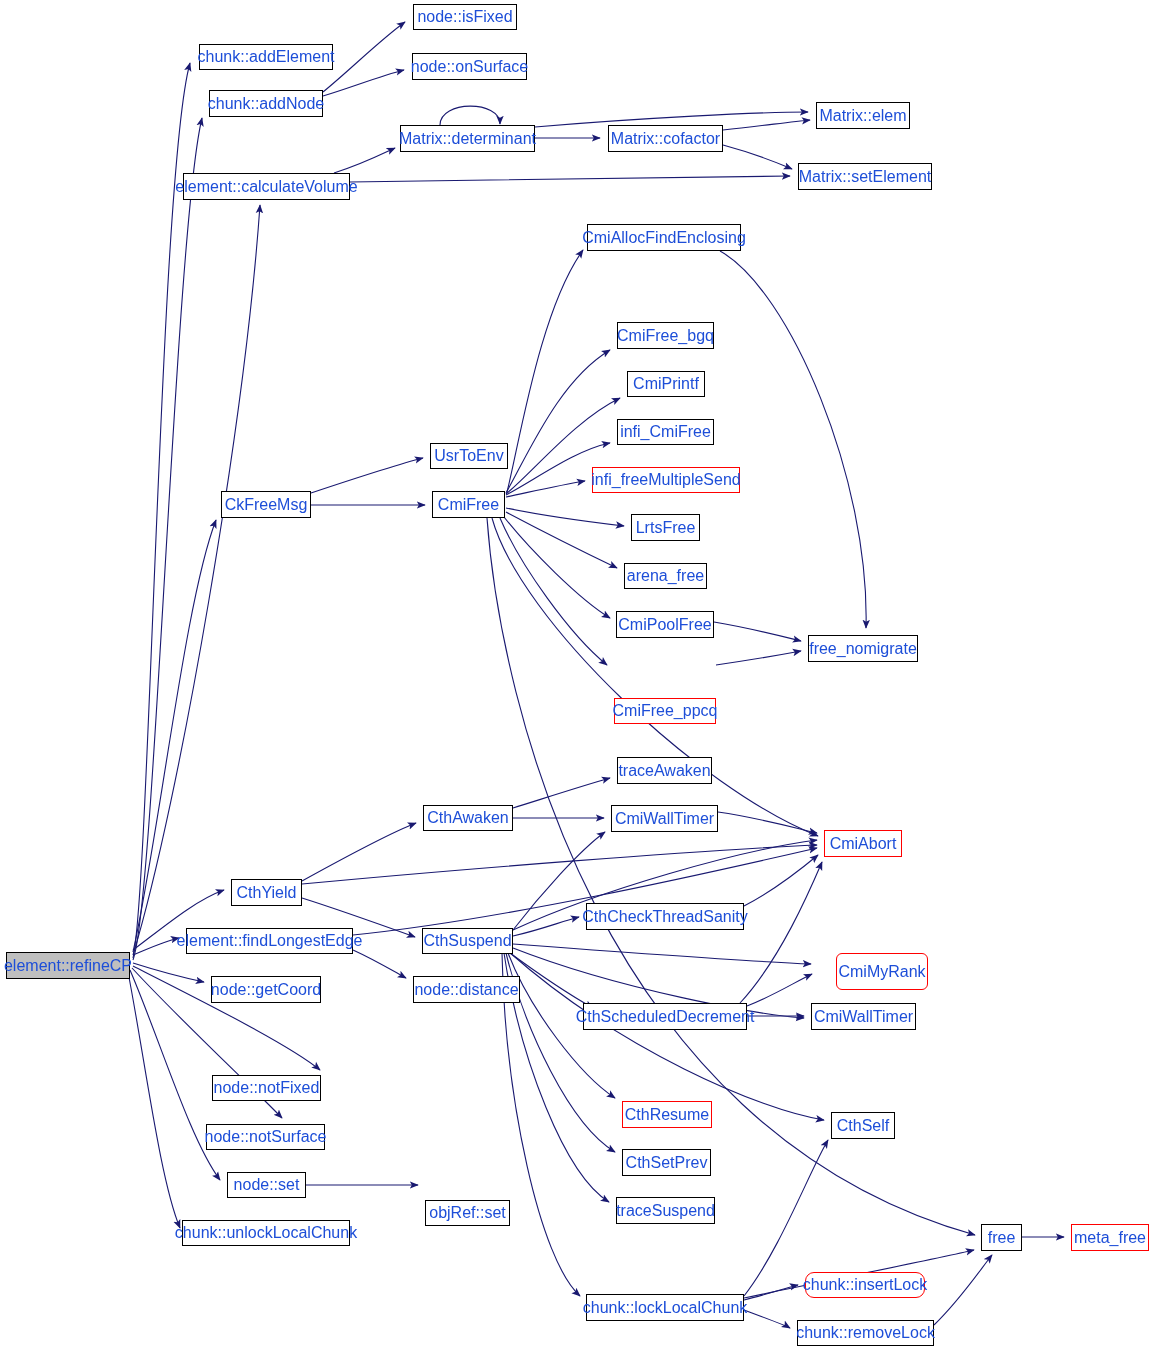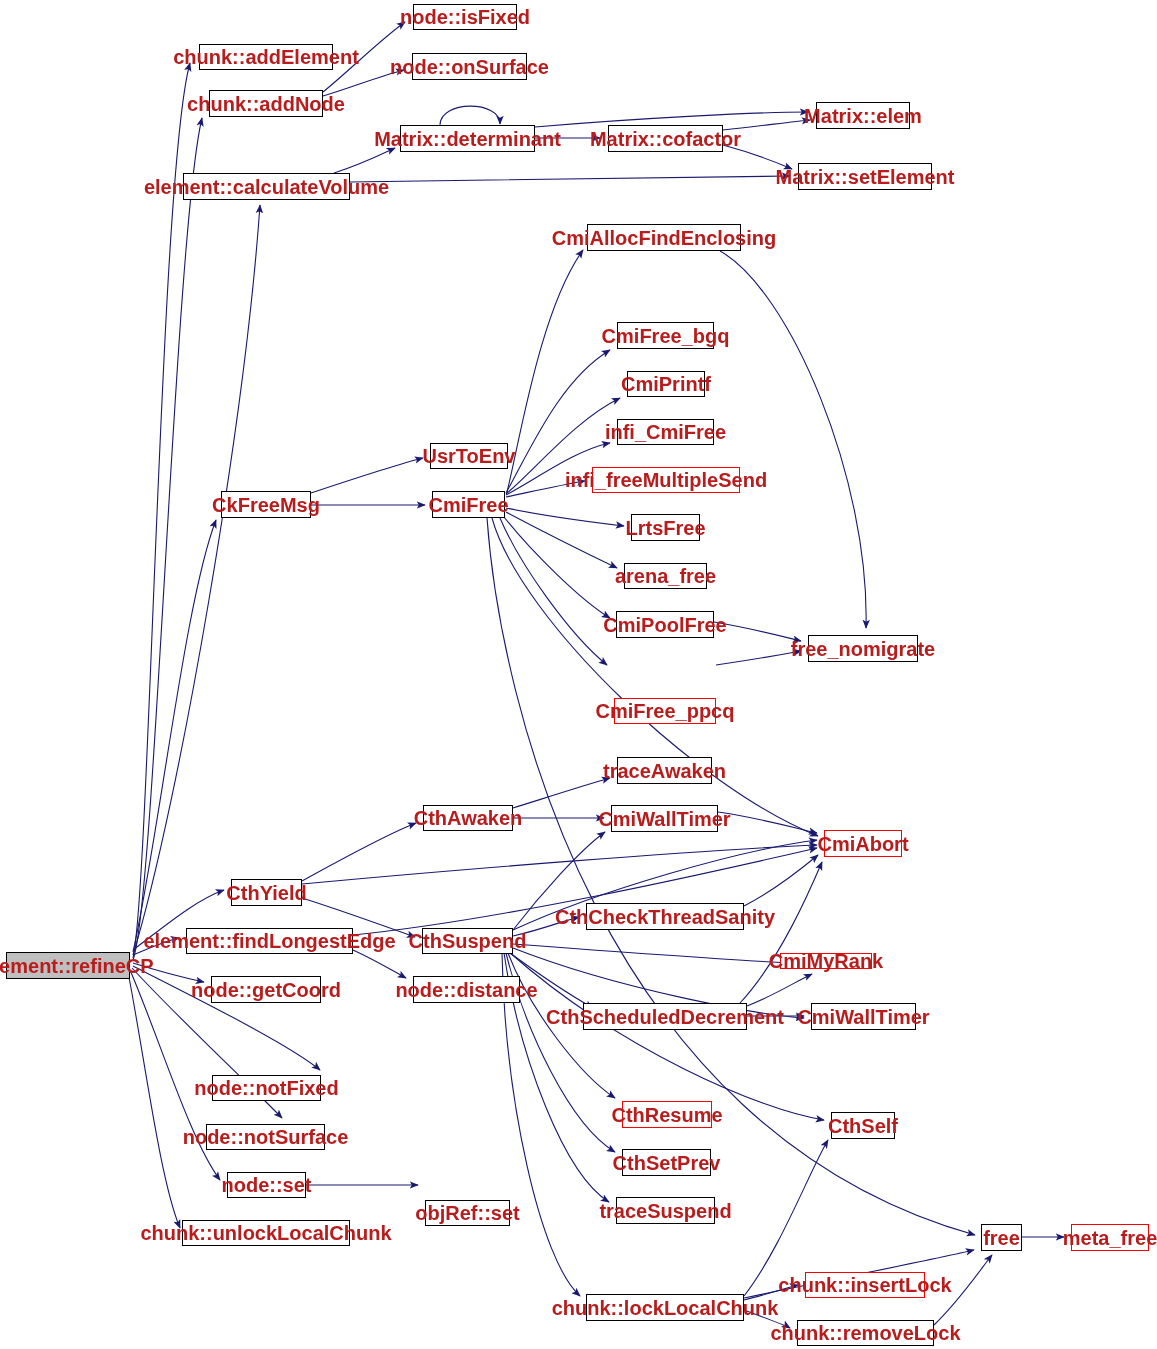--- a/index.html
+++ b/index.html
@@ -21,30 +21,29 @@
     top: 0;
     width: 1157px;
     height: 1349px;
     pointer-events: none;
   }
   .node {
     position: absolute;
     box-sizing: border-box;
     border: 1px solid #000000;
     background: #ffffff;
-    color: #b91c1c;
-    font-size: 20px;
+    color: #1d4ed8;
+    font-size: 16px;
     line-height: 1;
     display: flex;
     align-items: center;
     justify-content: center;
     white-space: nowrap;
     letter-spacing: 0px;
     z-index: 5;
-    font-weight: bold;
   }
   .node.red {
     border-color: #ff0000;
   }
   .node.current {
     background: #bfbfbf;
   }
 </style>
 </head>
 <body>
@@ -150,33 +149,33 @@
       <div class="node red" style="left: 614px; top: 659px; width: 102px; height: 26px; margin-top: 39px;">CmiFree_ppcq</div>
       <div class="node" style="left: 808px; top: 635px; width: 110px; height: 27px;">free_nomigrate</div>
       <div class="node" style="left: 231px; top: 879px; width: 71px; height: 27px;">CthYield</div>
       <div class="node" style="left: 423px; top: 805px; width: 90px; height: 26px;">CthAwaken</div>
       <div class="node" style="left: 617px; top: 757px; width: 95px; height: 27px;">traceAwaken</div>
       <div class="node" style="left: 611px; top: 805px; width: 107px; height: 27px;">CmiWallTimer</div>
       <div class="node red" style="left: 824px; top: 830px; width: 78px; height: 27px;">CmiAbort</div>
       <div class="node" style="left: 186px; top: 928px; width: 167px; height: 26px;">element::findLongestEdge</div>
       <div class="node" style="left: 422px; top: 928px; width: 91px; height: 26px;">CthSuspend</div>
       <div class="node" style="left: 586px; top: 903px; width: 158px; height: 27px;">CthCheckThreadSanity</div>
-      <div class="node red" style="left: 780px; top: 953px; width: 92px; height: 16px;">CmiMyRank</div>
+      <div class="node red" style="left: 836px; top: 953px; width: 92px; height: 37px; border-radius: 6px;">CmiMyRank</div>
       <div class="node" style="left: 211px; top: 976px; width: 110px; height: 27px;">node::getCoord</div>
       <div class="node" style="left: 413px; top: 976px; width: 107px; height: 27px;">node::distance</div>
       <div class="node" style="left: 583px; top: 1003px; width: 164px; height: 27px;">CthScheduledDecrement</div>
       <div class="node" style="left: 811px; top: 1003px; width: 105px; height: 27px;">CmiWallTimer</div>
       <div class="node" style="left: 212px; top: 1075px; width: 109px; height: 26px;">node::notFixed</div>
       <div class="node" style="left: 206px; top: 1124px; width: 119px; height: 26px;">node::notSurface</div>
       <div class="node red" style="left: 622px; top: 1101px; width: 90px; height: 27px;">CthResume</div>
       <div class="node" style="left: 831px; top: 1112px; width: 64px; height: 27px;">CthSelf</div>
       <div class="node" style="left: 622px; top: 1149px; width: 89px; height: 27px;">CthSetPrev</div>
       <div class="node" style="left: 227px; top: 1172px; width: 79px; height: 26px;">node::set</div>
       <div class="node" style="left: 425px; top: 1172px; width: 85px; height: 26px; margin-top: 28px;">objRef::set</div>
       <div class="node" style="left: 616px; top: 1197px; width: 99px; height: 27px;">traceSuspend</div>
       <div class="node" style="left: 981px; top: 1224px; width: 41px; height: 27px;">free</div>
       <div class="node red" style="left: 1071px; top: 1224px; width: 78px; height: 27px;">meta_free</div>
       <div class="node" style="left: 182px; top: 1220px; width: 168px; height: 26px;">chunk::unlockLocalChunk</div>
       <div class="node" style="left: 586px; top: 1294px; width: 158px; height: 27px;">chunk::lockLocalChunk</div>
-      <div class="node red" style="left: 805px; top: 1272px; width: 120px; height: 26px;">chunk::insertLock</div>
+      <div class="node red" style="left: 805px; top: 1272px; width: 120px; height: 26px; border-radius: 9px;">chunk::insertLock</div>
       <div class="node" style="left: 797px; top: 1320px; width: 137px; height: 26px;">chunk::removeLock</div>
     </div>
 </div>
 
 </body></html>

